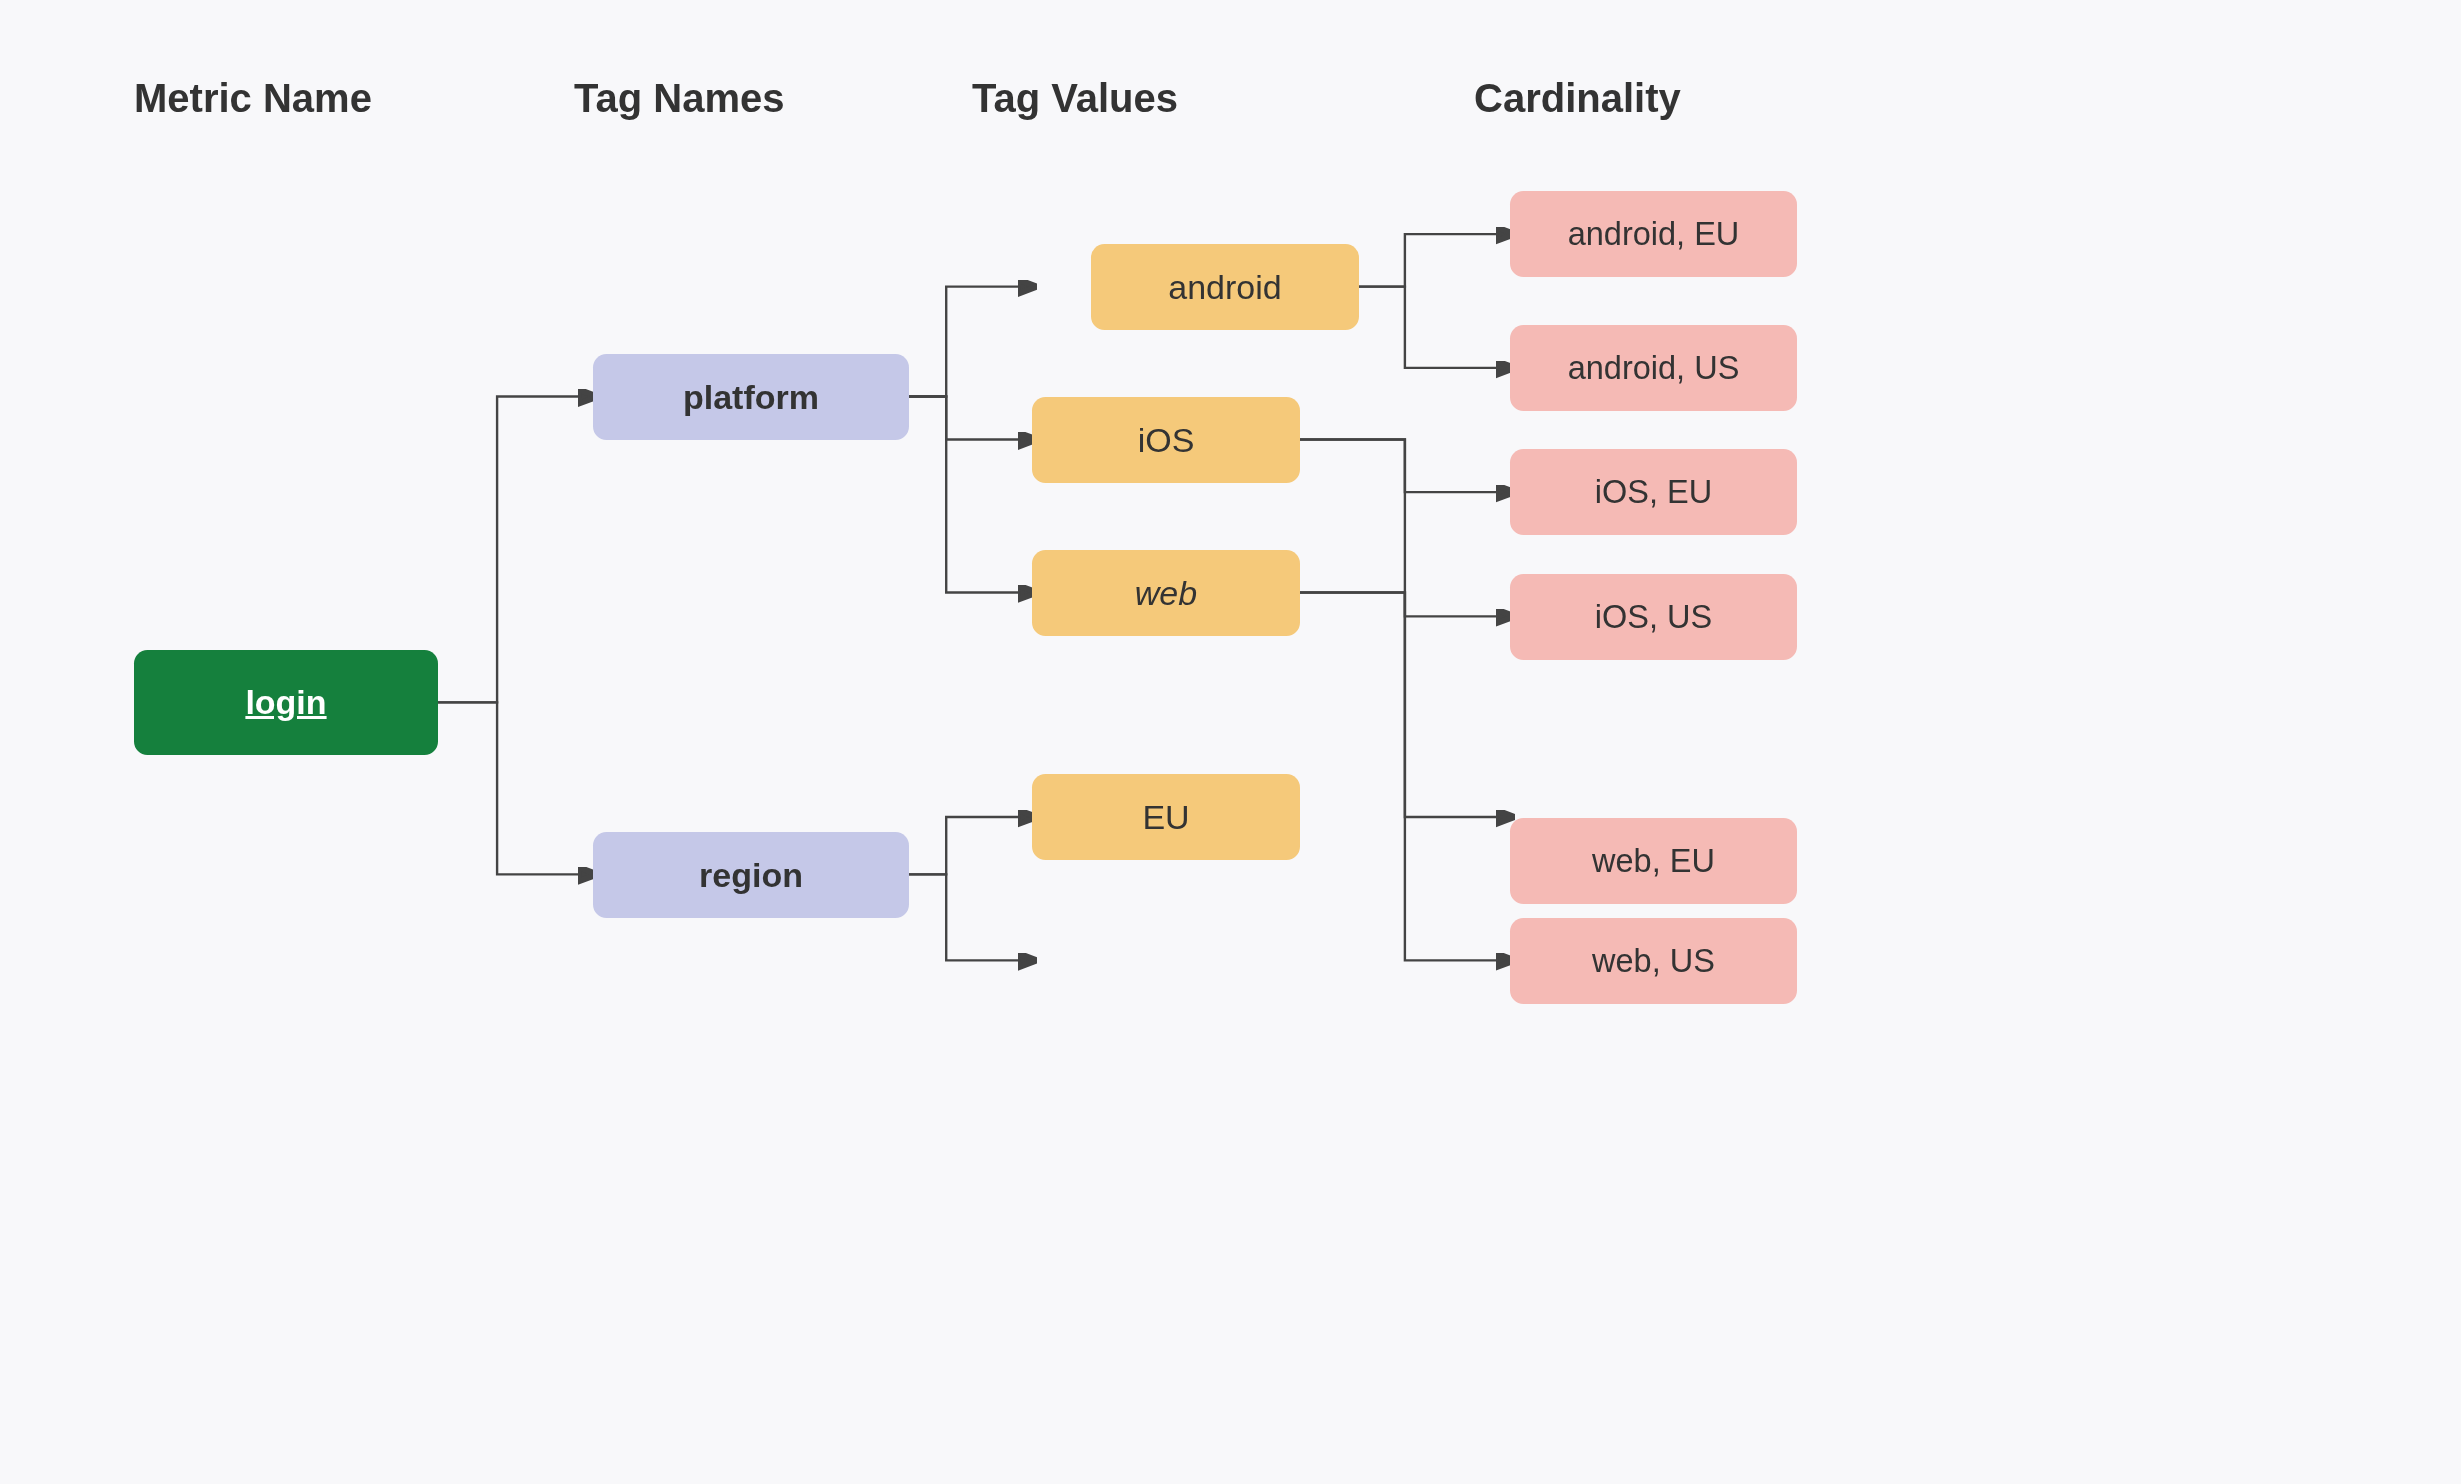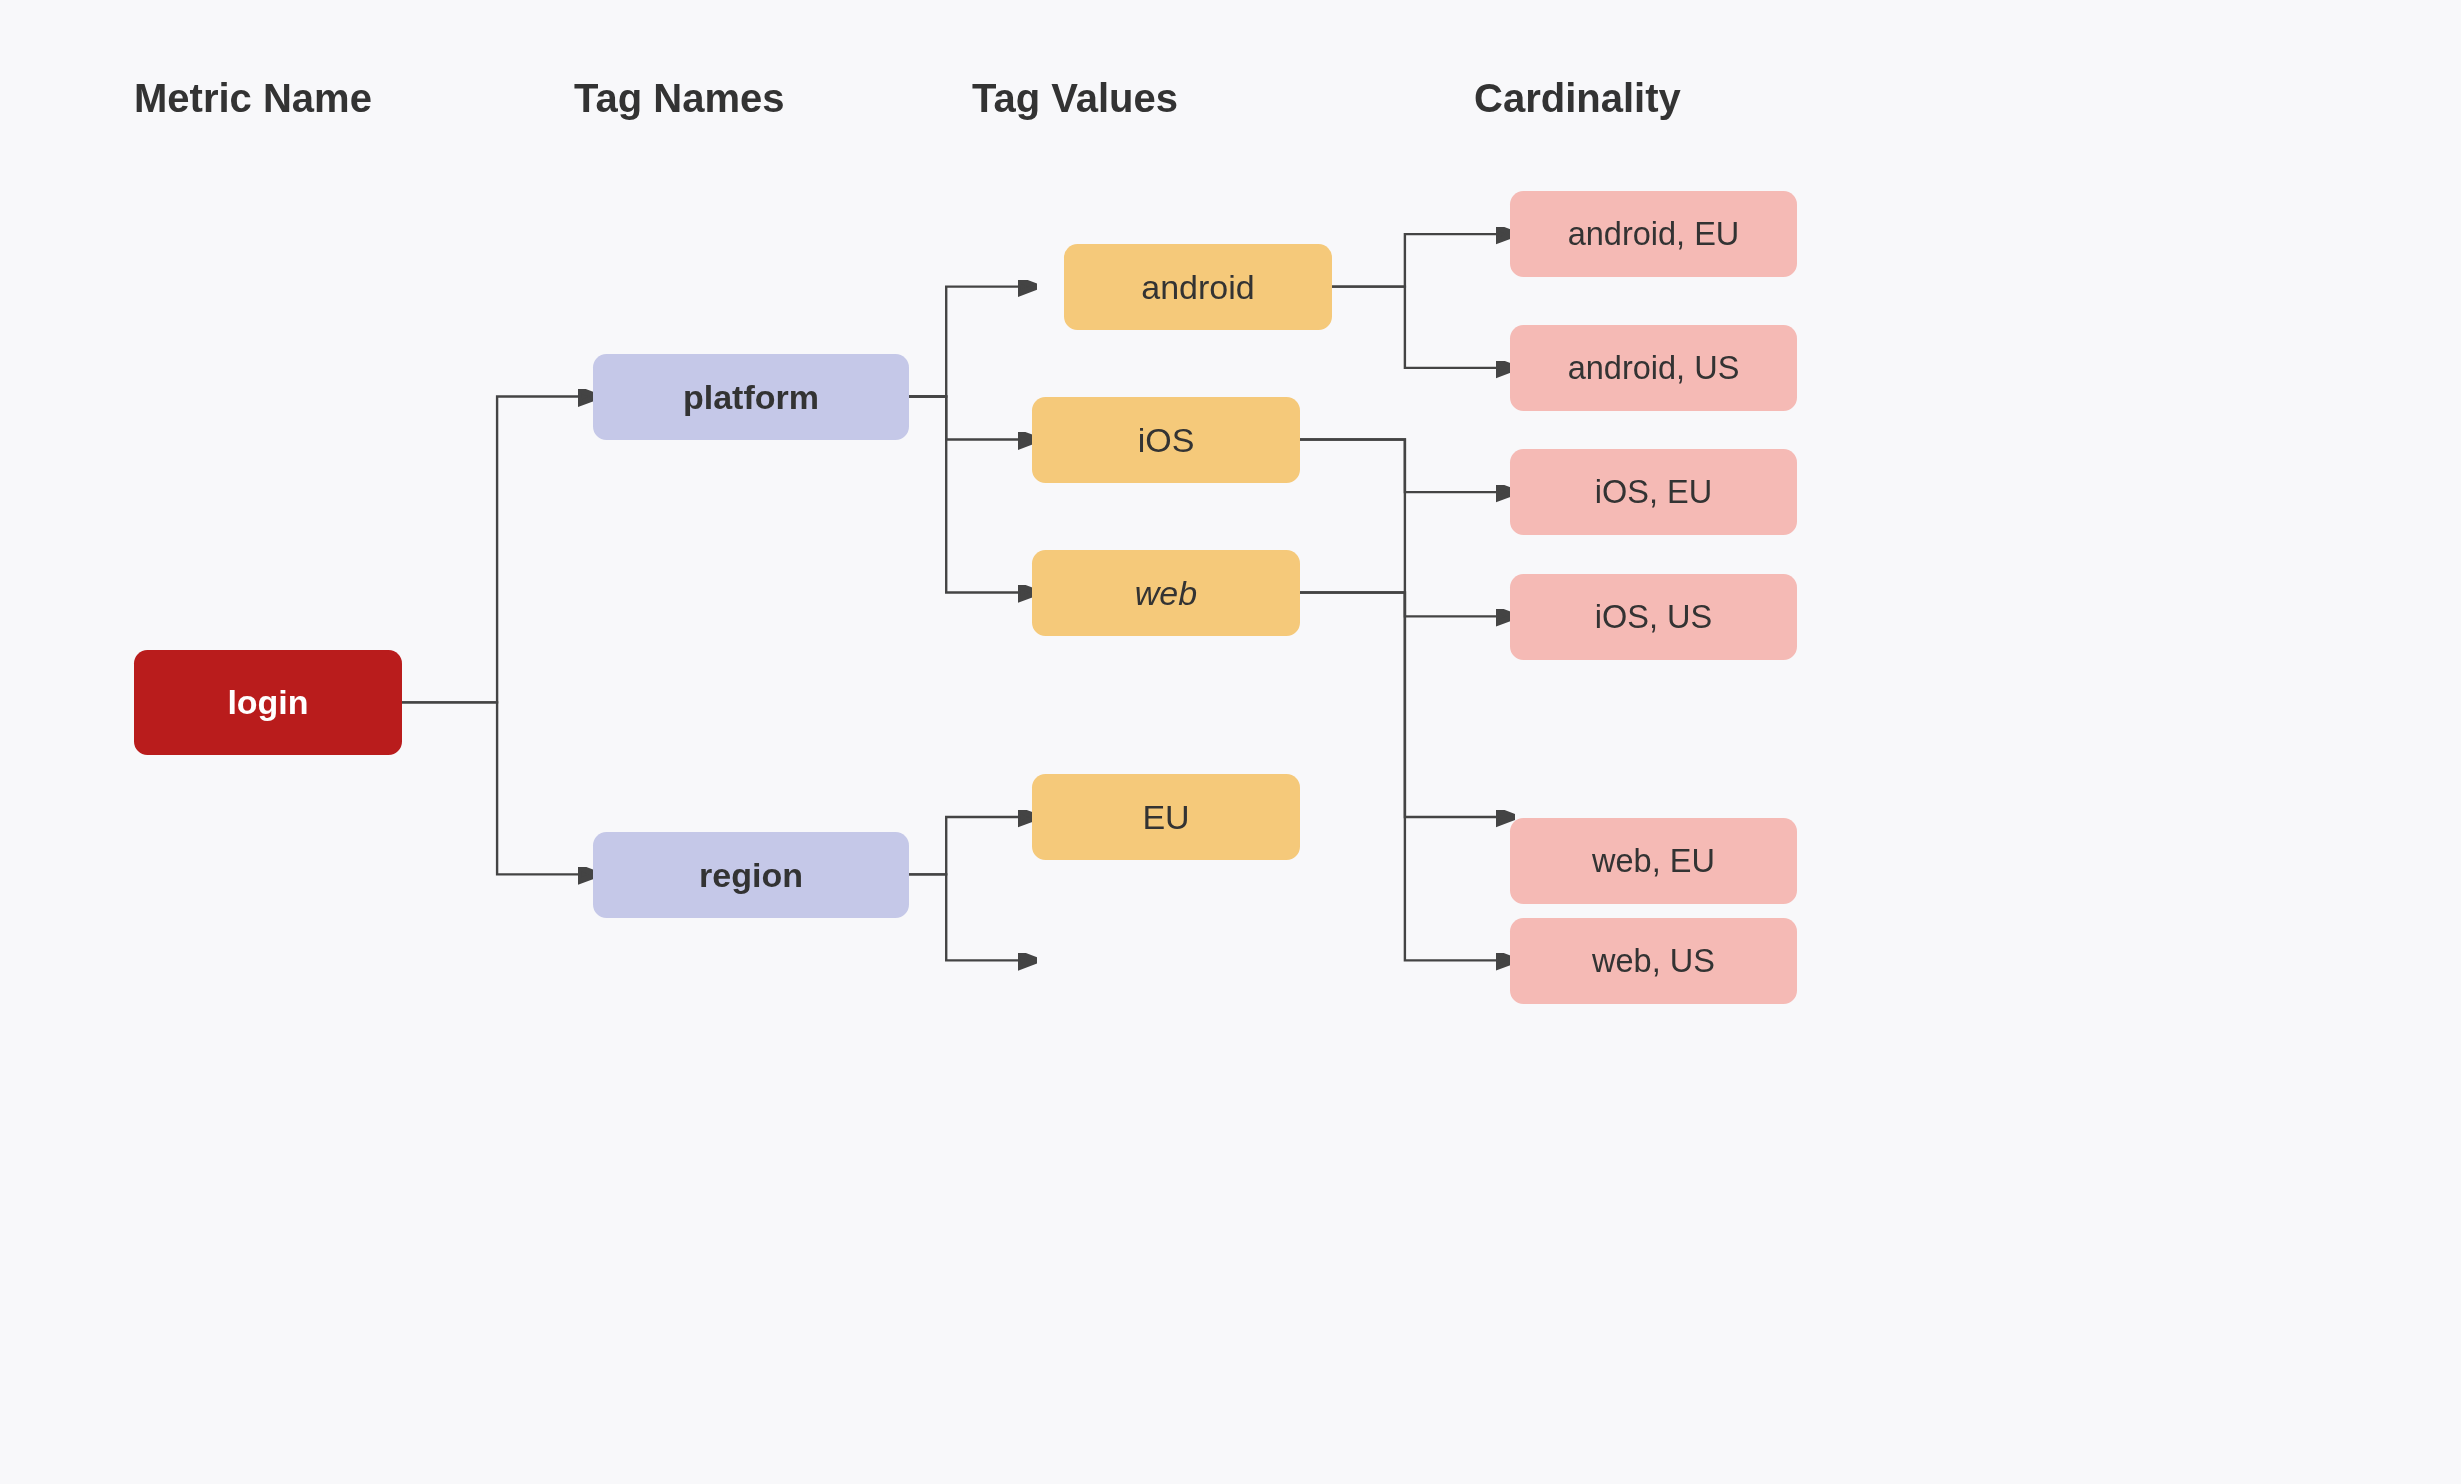--- a/index.html
+++ b/index.html
@@ -33,24 +33,25 @@
       position: absolute;
       display: flex;
       align-items: center;
       justify-content: center;
       border-radius: 13.4px;
       font-size: 34px;
       font-weight: 600;
     }
 
     .node-metric {
-      background: #b91c1c;
+      background: #15803d;
       color: #fff;
-      width: 268px;
+      width: 304px;
       height: 105px;
+      text-decoration: underline;
     }
 
     .node-tag-name {
       background: #c5c8e8;
       color: #333;
       width: 316px;
       height: 86px;
       font-weight: 700;
     }
 
@@ -145,21 +146,21 @@
     <span>login</span>
   </div>
 
   <div class="node node-tag-name" style="left: 593px; top: 354px;">
     <span>platform</span>
   </div>
   <div class="node node-tag-name" style="left: 593px; top: 832px;">
     <span>region</span>
   </div>
 
-  <div class="node node-tag-value" style="left: 1064px; top: 244px;">
+  <div class="node node-tag-value" style="left: 1091px; top: 244px;">
     <span>android</span>
   </div>
   <div class="node node-tag-value" style="left: 1032px; top: 397px;">
     <span>iOS</span>
   </div>
   <div class="node node-tag-value" style="left: 1032px; top: 550px; font-style: italic;">
     <span>web</span>
   </div>
   <div class="node node-tag-value" style="left: 1032px; top: 774px;">
     <span>EU</span>

